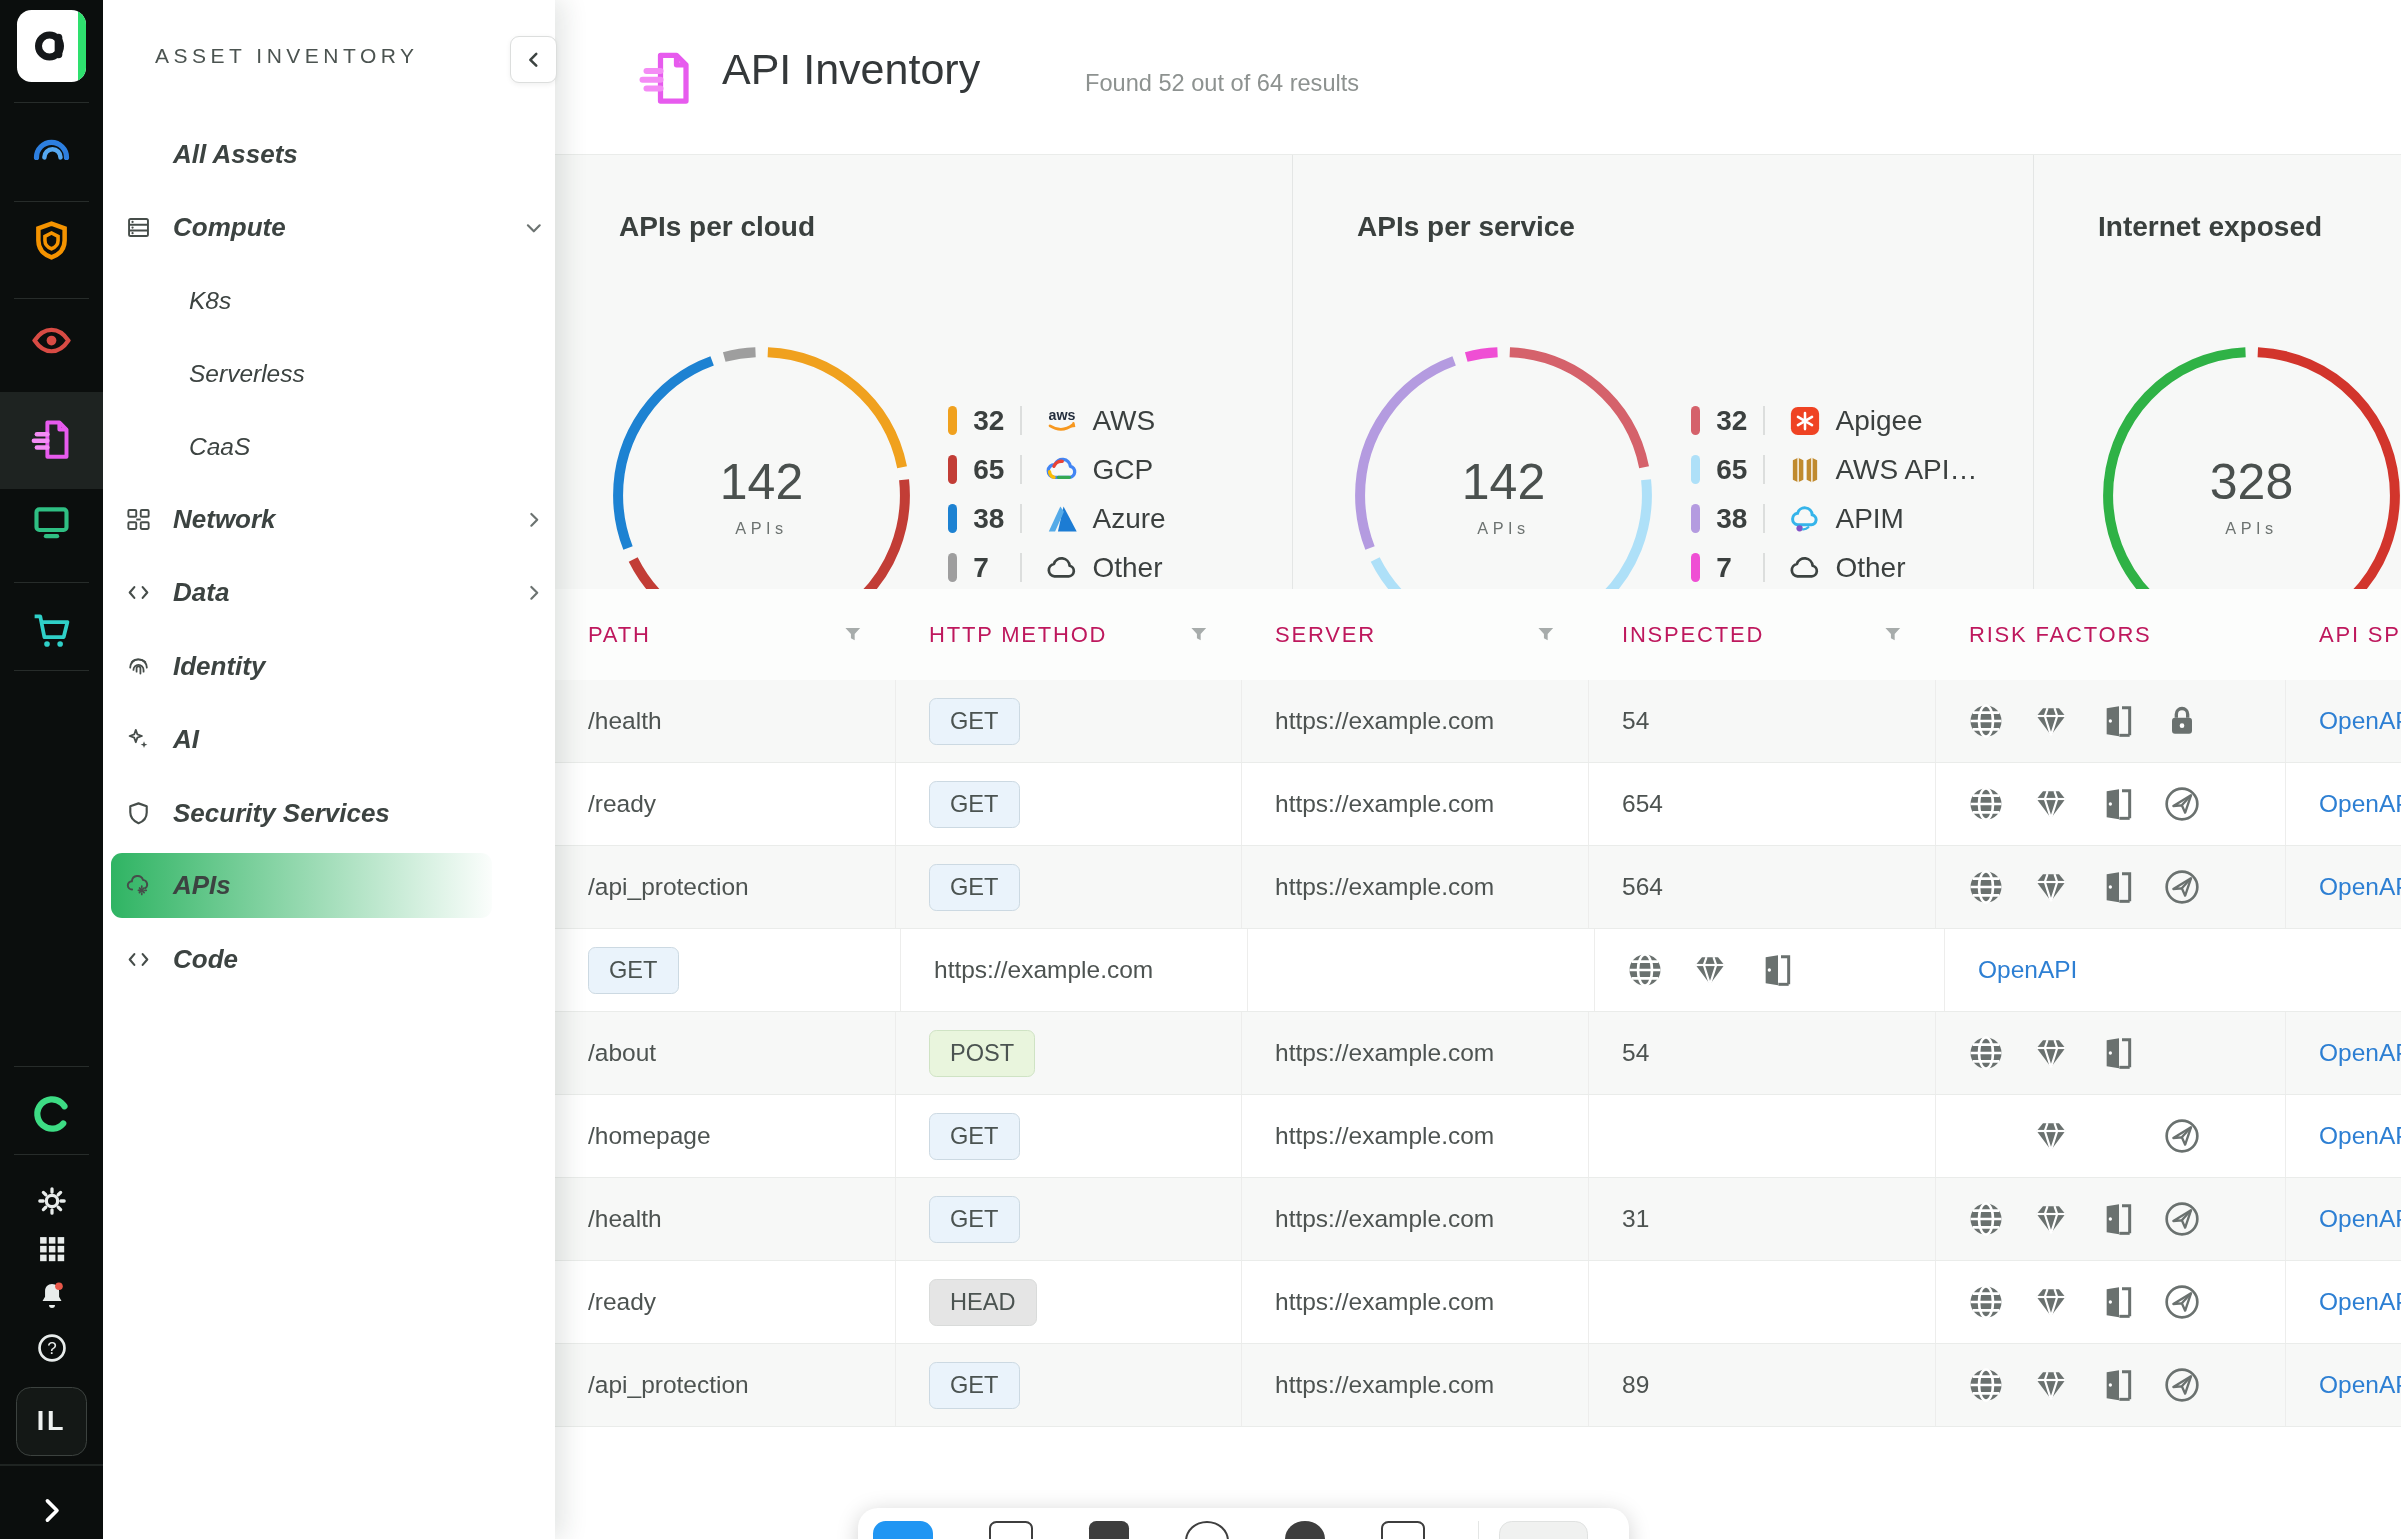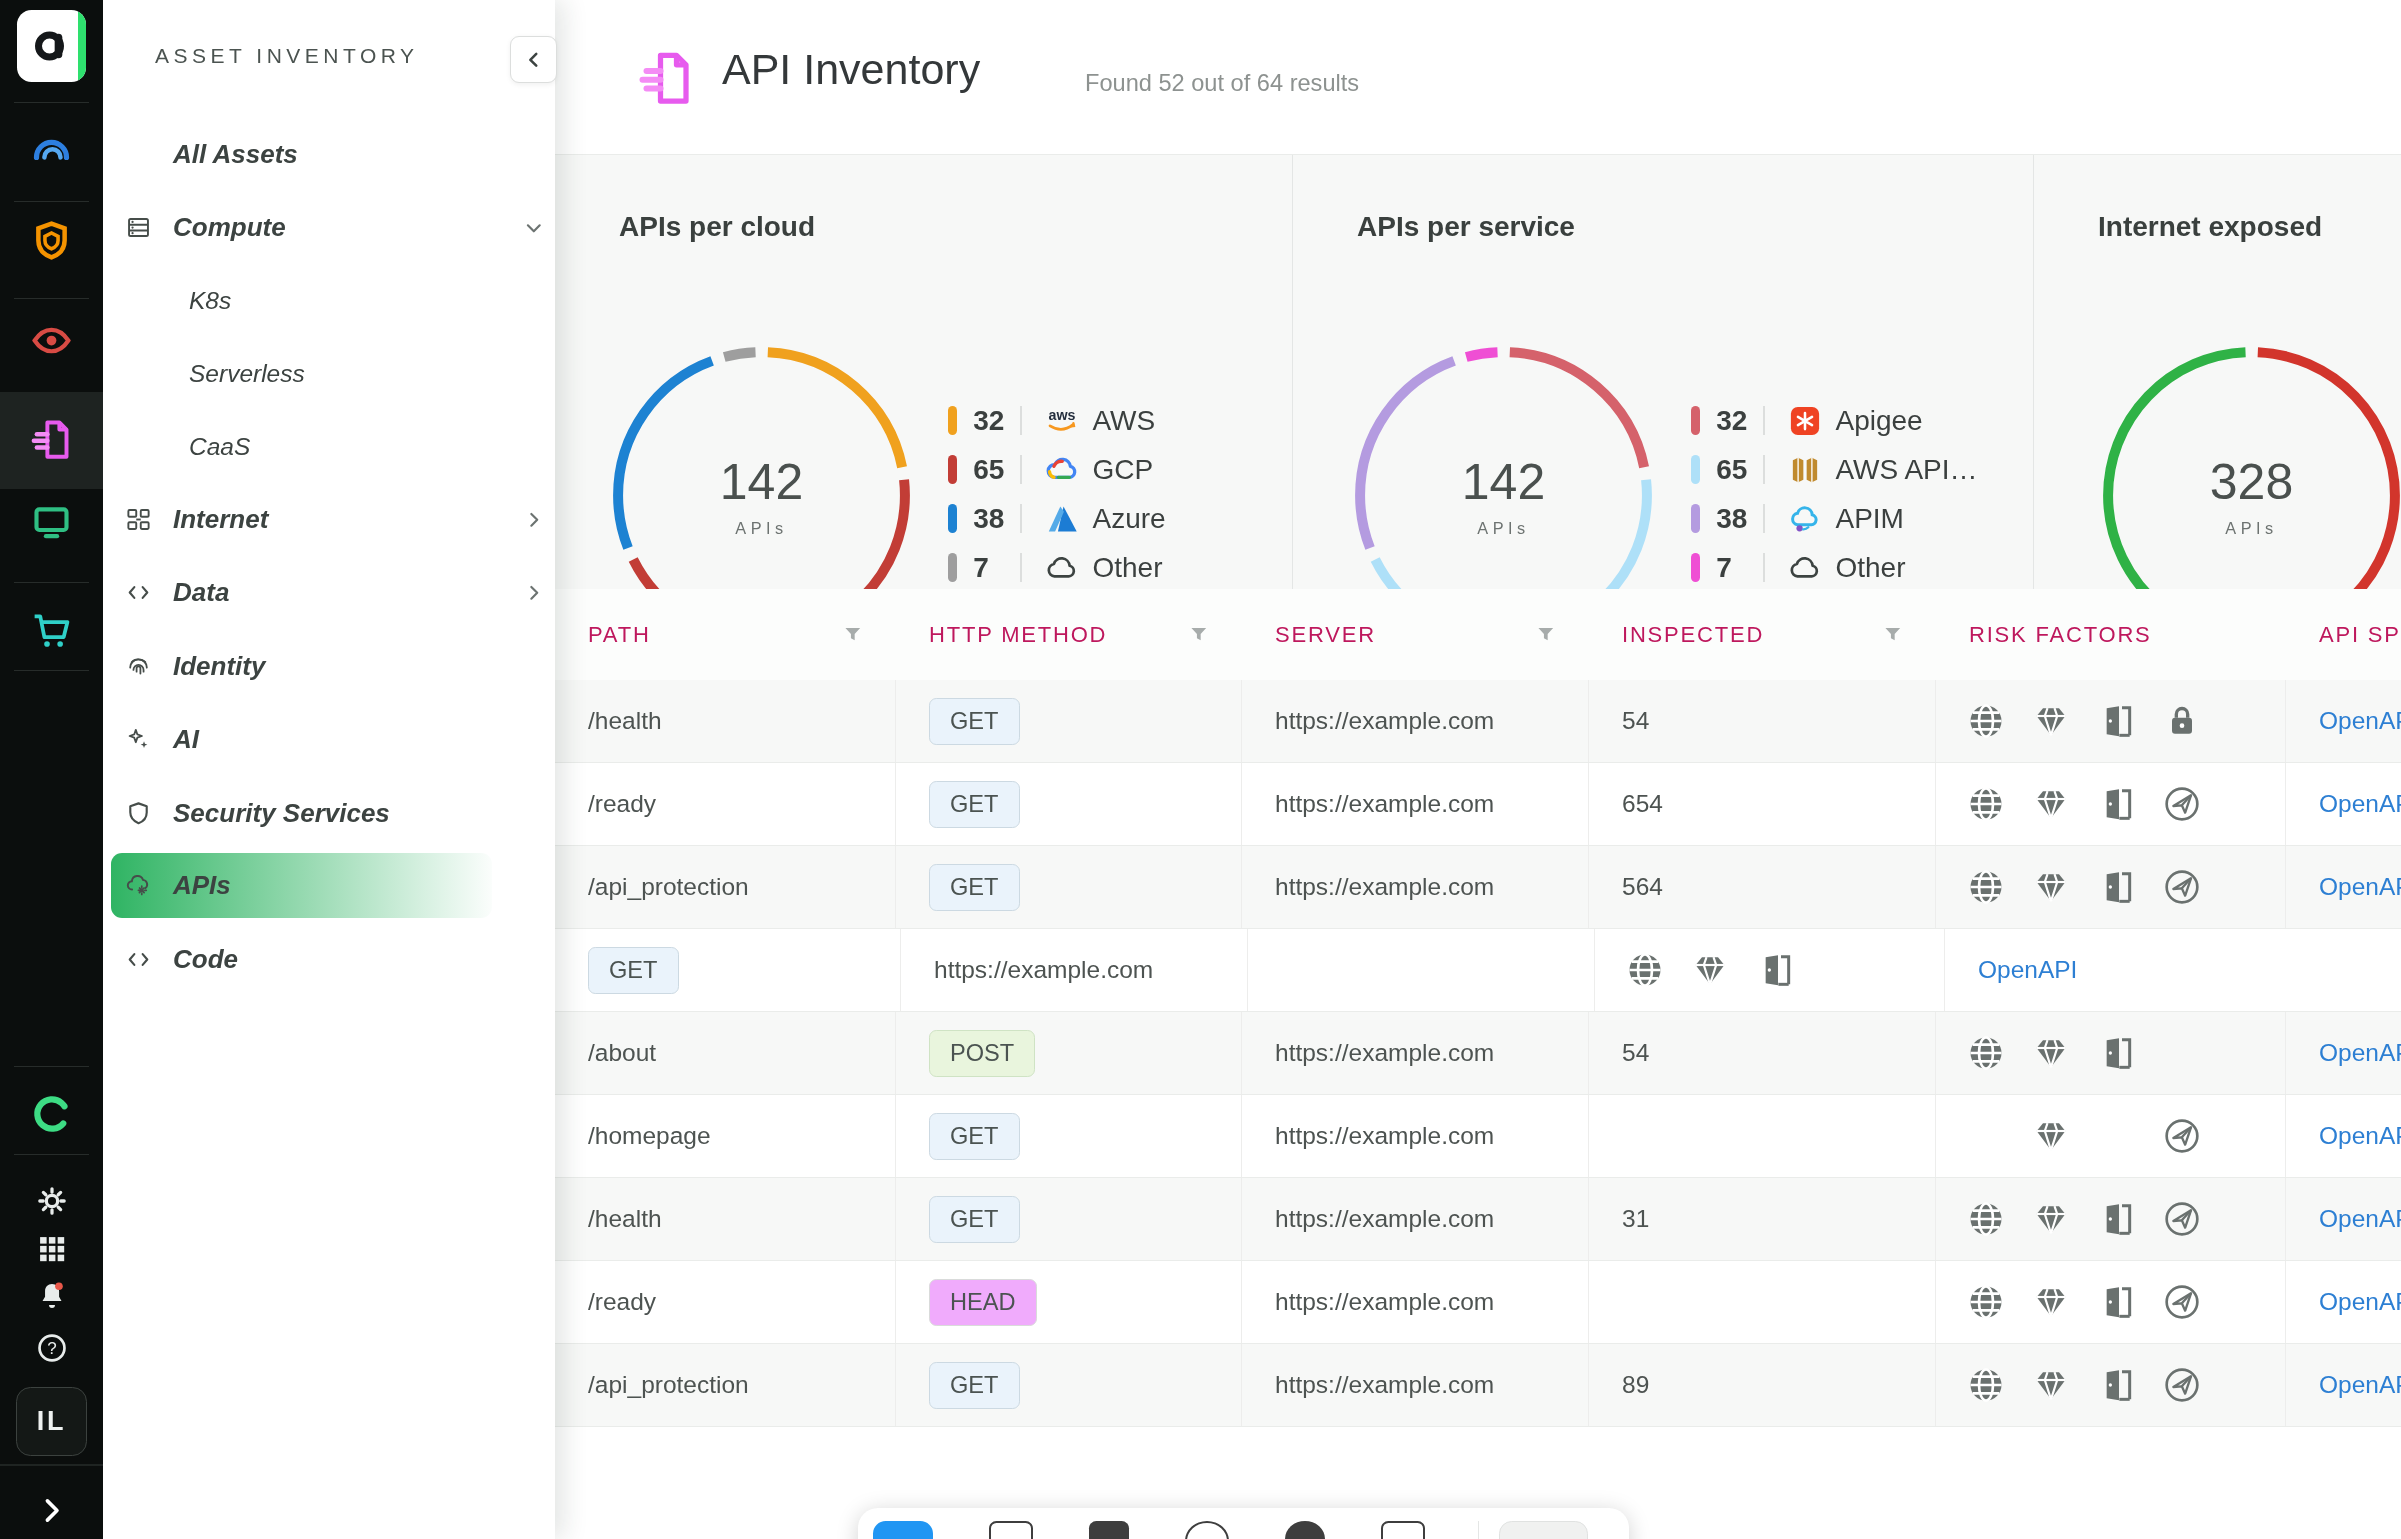--- a/index.html
+++ b/index.html
@@ -69,21 +69,21 @@
   .funnel{position:absolute;right:31px;width:23.6px;height:23.6px}
   .tbody{position:absolute;left:0;top:680px;width:2401px}
   .tr{position:relative;display:flex;height:82px;border-bottom:0.9px solid #eaecea;background:#fff;cursor:pointer}
   .tr.odd{background:#f7f8f7}
   .td{position:relative;height:82px;display:flex;align-items:center;box-sizing:border-box;padding-left:33px;
     border-right:0.9px solid #ededec;font-size:24.5px;color:#4d5351;overflow:hidden;white-space:nowrap}
   .td.risk{padding-left:30px;overflow:visible}
   .badge{display:inline-block;padding:9px 20px;border-radius:7.3px;font-size:23.6px;color:#4b5351;border:1.8px solid transparent}
   .m-GET{background:#eaf3fb;border-color:#ccd9e2}
   .m-POST{background:#e9f5dd;border-color:#cfe3c4}
-  .m-HEAD{background:#f0abfc;border-color:#d9dbda}
+  .m-HEAD{background:#e5e5e5;border-color:#d9dbda}
   .risk-slot{width:40px;height:40px;margin-right:25.4px;display:flex;align-items:center;justify-content:center;color:#6a716f}
   .spec-link{color:#2d7fd3;text-decoration:none;font-size:24.5px;cursor:pointer}
 
   
   .float-bar{position:absolute;left:303px;top:1508px;width:771px;height:82px;background:#fff;border-radius:20px;
     box-shadow:0 3.6px 22px rgba(0,0,0,.18);display:flex;align-items:flex-start;padding:12.7px 14.5px;box-sizing:border-box;z-index:25}
   .fb-primary{width:60px;height:53px;background:#2196f3;border-radius:12.7px;flex:0 0 auto;cursor:pointer}
   .fb-ic{width:40px;height:36px;margin-left:56px;border-radius:7.3px;background:#1c1c1c;opacity:.85;cursor:pointer}
   .fb-ic.lite{background:none;border:2.7px solid #1c1c1c}
   .fb-sep{width:1.8px;height:53px;background:#e4e6e5;margin-left:53px}
@@ -290,21 +290,21 @@
             <svg viewBox="0 0 24 24">
               <g fill="none" stroke="currentColor" stroke-width="1.7">
                 <rect x="3" y="3.6" width="7" height="6" rx="1"></rect>
                 <rect x="14" y="3.6" width="7" height="6" rx="1"></rect>
                 <rect x="3" y="14.4" width="7" height="6" rx="1"></rect>
                 <rect x="14" y="14.4" width="7" height="6" rx="1"></rect>
                 <path d="M10 12h4"></path>
               </g>
             </svg>
           </span>
-          <span class="sb-label">Internet</span>
+          <span class="sb-label">Network</span>
           <span class="sb-chev ic">
             <svg viewBox="0 0 24 24">
               <path d="M9.5 6l6 6-6 6" fill="none" stroke="#6c7371" stroke-width="2.2" stroke-linecap="round" stroke-linejoin="round"></path>
             </svg>
           </span>
         </div>
         <div class="sb-item " style="top:556px">
           <span class="sbicon ic" style="position:absolute">
             <svg viewBox="0 0 24 24">
               <g fill="none" stroke="currentColor" stroke-width="1.9" stroke-linecap="round" stroke-linejoin="round">

